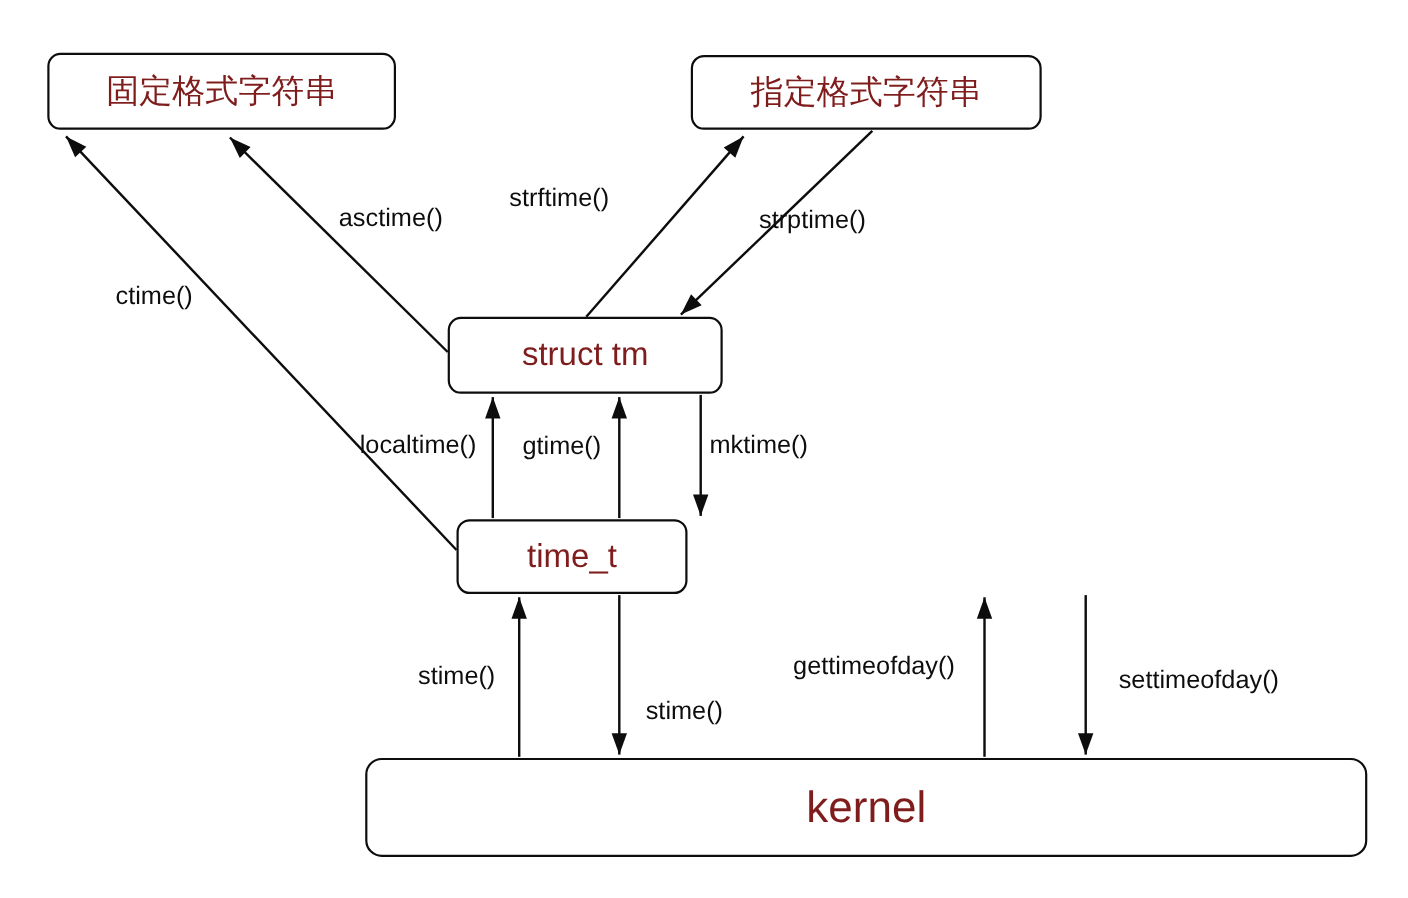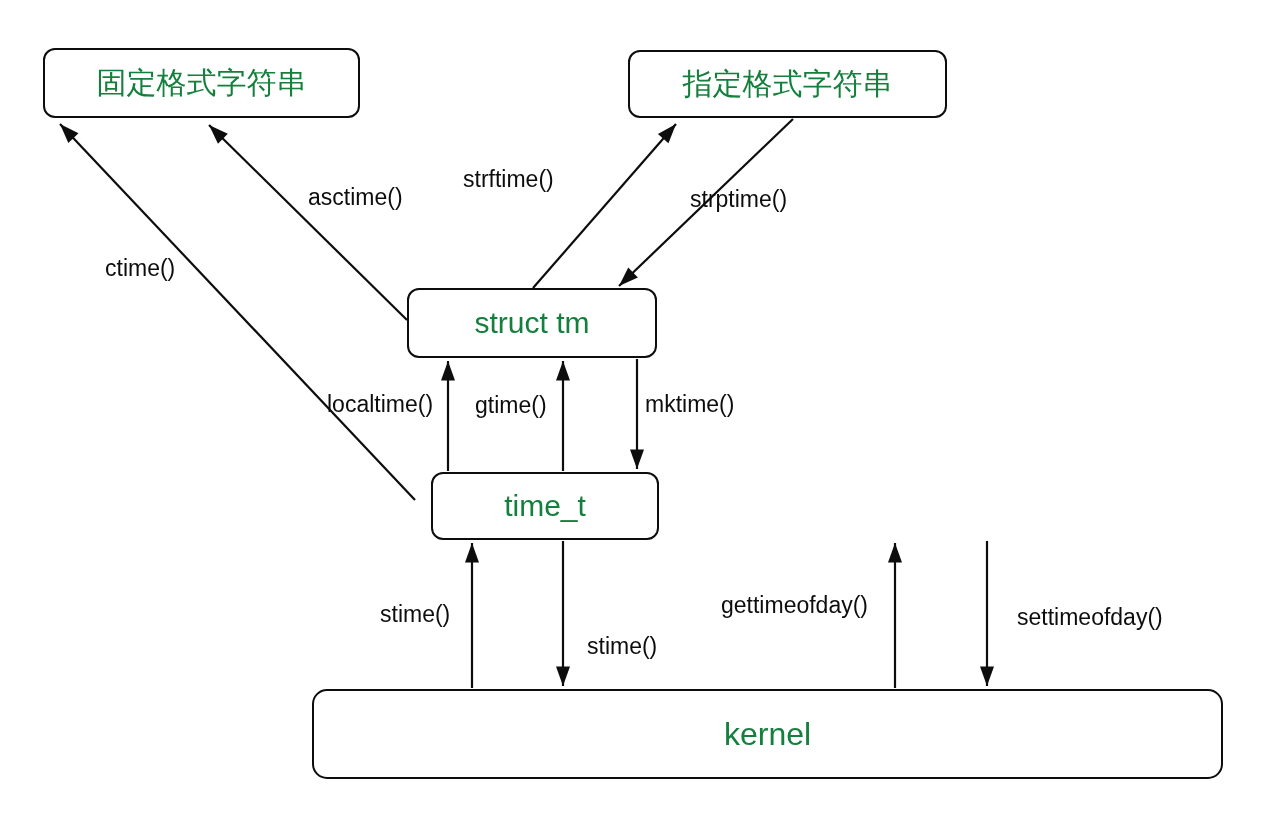--- a/index.html
+++ b/index.html
@@ -24,40 +24,41 @@
   }
   .node {
     position: absolute;
     box-sizing: border-box;
     background: #ffffff;
     border: 2.5px solid #0d0d0d;
     border-radius: 12px;
     display: flex;
     align-items: center;
     justify-content: center;
-    color: #15803d;
+    color: #7f1d1d;
     font-size: 30px;
     white-space: nowrap;
   }
   .node.kernel {
     border-radius: 15px;
-    font-size: 32px;
+    font-size: 40px;
+    margin-left: 20px;
   }
   .edge-label {
     position: absolute;
     color: #0d0d0d;
     font-size: 23px;
     line-height: 1.15;
     white-space: nowrap;
     background: transparent;
   }
   .n-fixed    { left: 43px;  top: 48px;  width: 317px; height: 70px; }
   .n-spec     { left: 628px; top: 50px;  width: 319px; height: 68px; }
   .n-tm       { left: 407px; top: 288px; width: 250px; height: 70px; }
-  .n-timet    { left: 431px; top: 472px; width: 228px; height: 68px; }
+  .n-timet    { left: 415px; top: 472px; width: 210px; height: 68px; }
   .n-timeval  { left: 828px; top: 471px; width: 254px; height: 69px; }
   .n-kernel   { left: 312px; top: 689px; width: 911px; height: 90px; }
 
   .l-ctime        { left: 105px;  top: 255px; }
   .l-asctime      { left: 308px;  top: 184px; }
   .l-strftime     { left: 463px;  top: 166px; text-align: center; }
   .l-strptime     { left: 690px;  top: 186px; }
   .l-localtime    { left: 327px;  top: 391px; }
   .l-gtime        { left: 475px;  top: 392px; }
   .l-mktime       { left: 645px;  top: 391px; }

